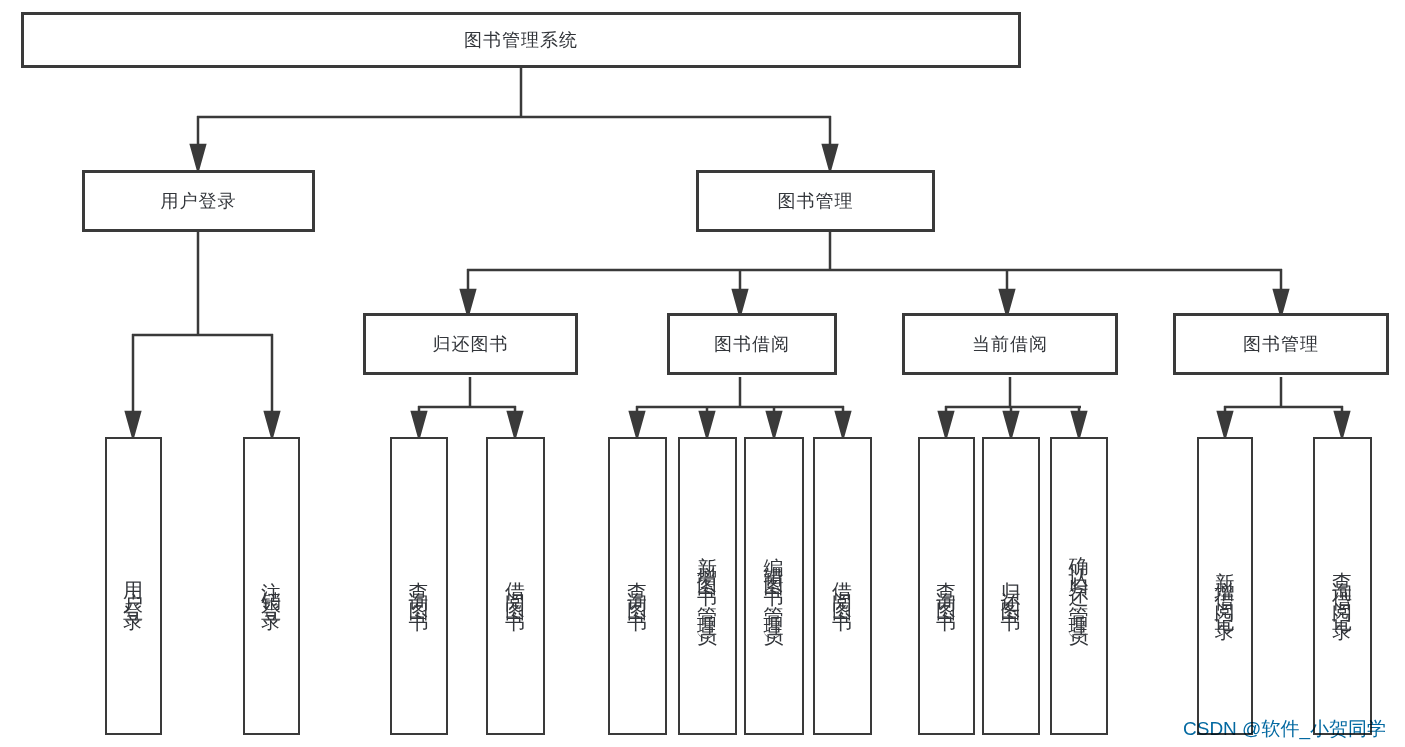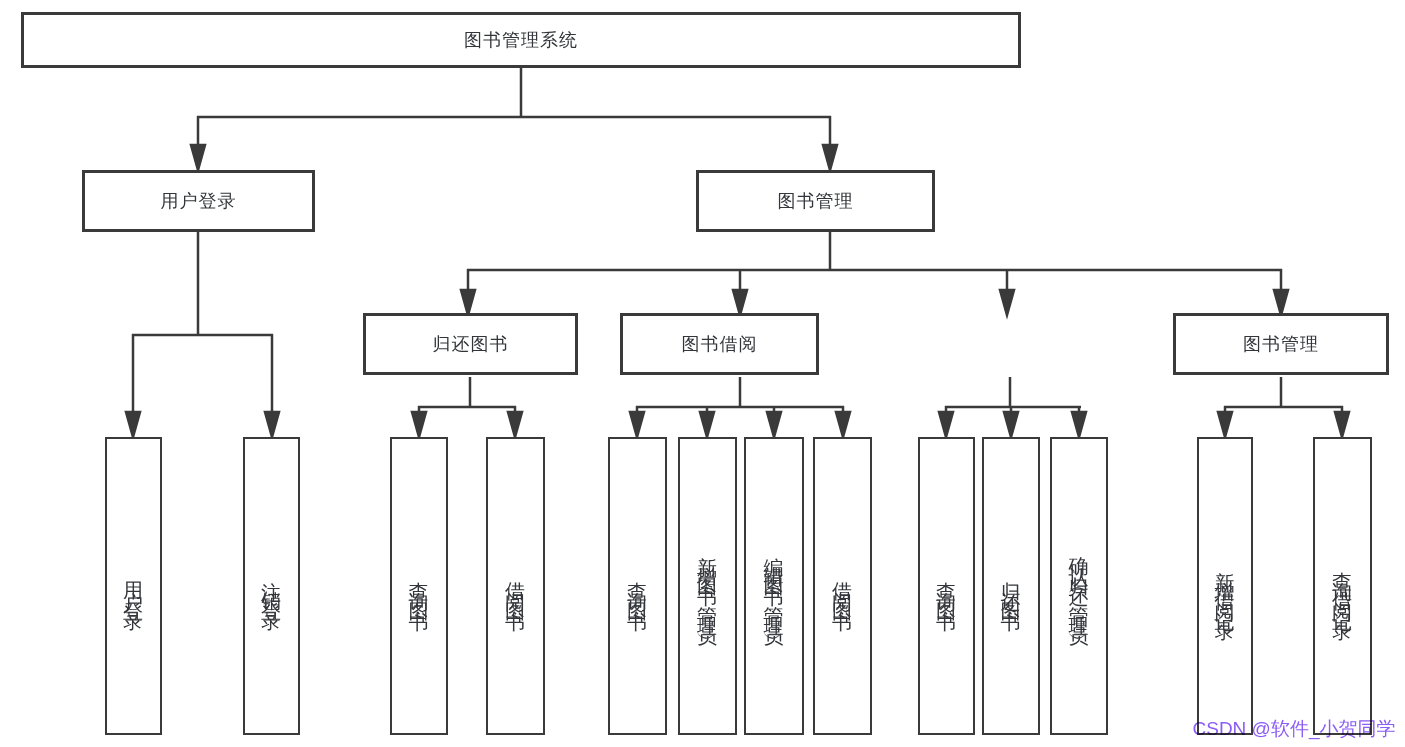--- a/index.html
+++ b/index.html
@@ -40,24 +40,23 @@
     letter-spacing: 10px;
     line-height: 1;
   }
   .watermark {
     position: absolute;
     left: 1183px;
     top: 716px;
     width: 222px;
     font-size: 19px;
     white-space: nowrap;
-    color: #8b5cf6;
+    color: #0369a1;
     mix-blend-mode: multiply;
     z-index: 5;
-    text-align: center;
   }
 </style>
 </head>
 <body>
 
 <div class="canvas">
 
   <svg class="connectors" width="1405" height="747" viewBox="0 0 1405 747" stroke="#3a3a3a" stroke-width="2.5" fill="#3a3a3a">
 
     <line x1="521" y1="68" x2="521" y2="118"></line>
@@ -119,21 +118,22 @@
     <polygon points="1218,412 1232,412 1225,437"></polygon>
     <polygon points="1335,412 1349,412 1342,437"></polygon>
   </svg>
 
   <div class="node h" style="left:21px;top:12px;width:1000px;height:56px">图书管理系统</div>
 
   <div class="node h" style="left:82px;top:170px;width:233px;height:62px">用户登录</div>
   <div class="node h" style="left:696px;top:170px;width:239px;height:62px">图书管理</div>
 
   <div class="node h" style="left:363px;top:313px;width:215px;height:62px">归还图书</div>
-  <div class="node h" style="left:620px;top:313px;width:199px;height:62px">图书借阅</div>
+  <div class="node h" style="left:667px;top:313px;width:170px;height:62px">图书借阅</div>
+  <div class="node h" style="left:902px;top:313px;width:216px;height:62px">当前借阅</div>
   <div class="node h" style="left:1173px;top:313px;width:216px;height:62px">图书管理</div>
 
   <div class="node v" style="left:105px;top:437px;width:57px;height:298px">用户登录</div>
   <div class="node v" style="left:243px;top:437px;width:57px;height:298px">注销登录</div>
 
   <div class="node v" style="left:390px;top:437px;width:58px;height:298px">查询图书</div>
   <div class="node v" style="left:486px;top:437px;width:59px;height:298px">借阅图书</div>
 
   <div class="node v" style="left:608px;top:437px;width:59px;height:298px">查询图书</div>
   <div class="node v" style="left:678px;top:437px;width:59px;height:298px">新增图书（管理员）</div>

